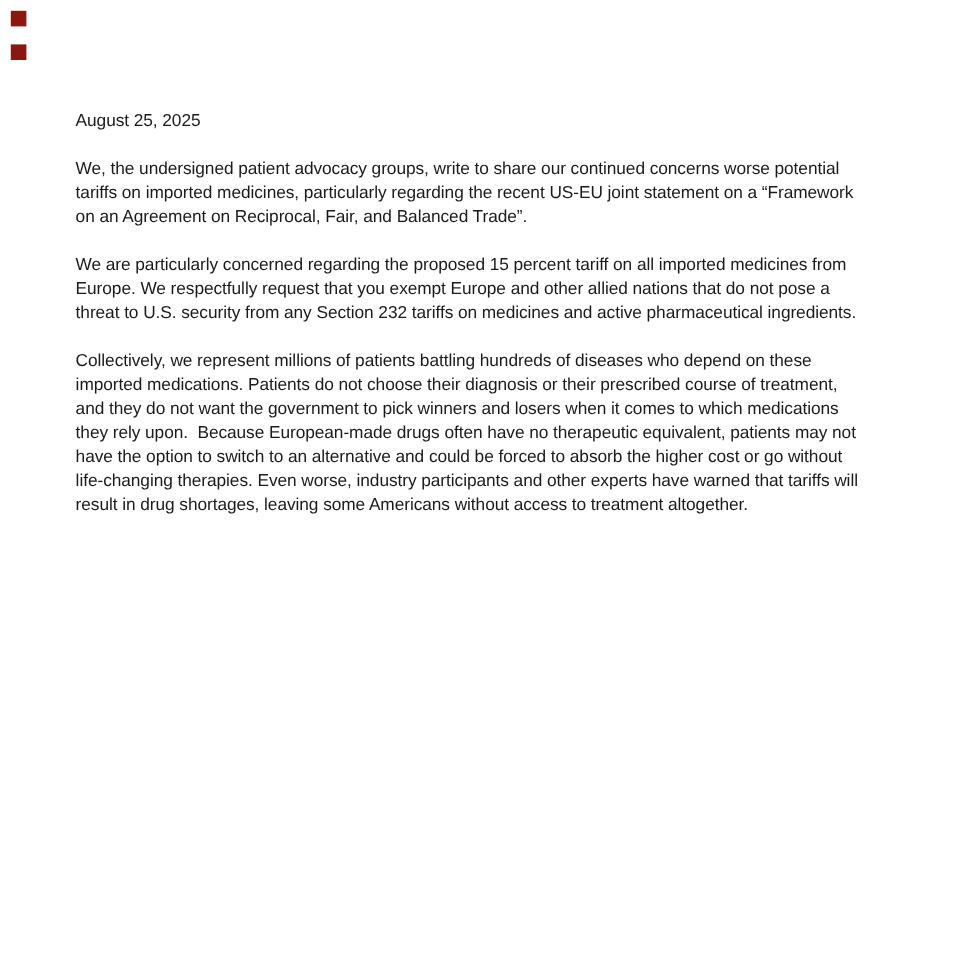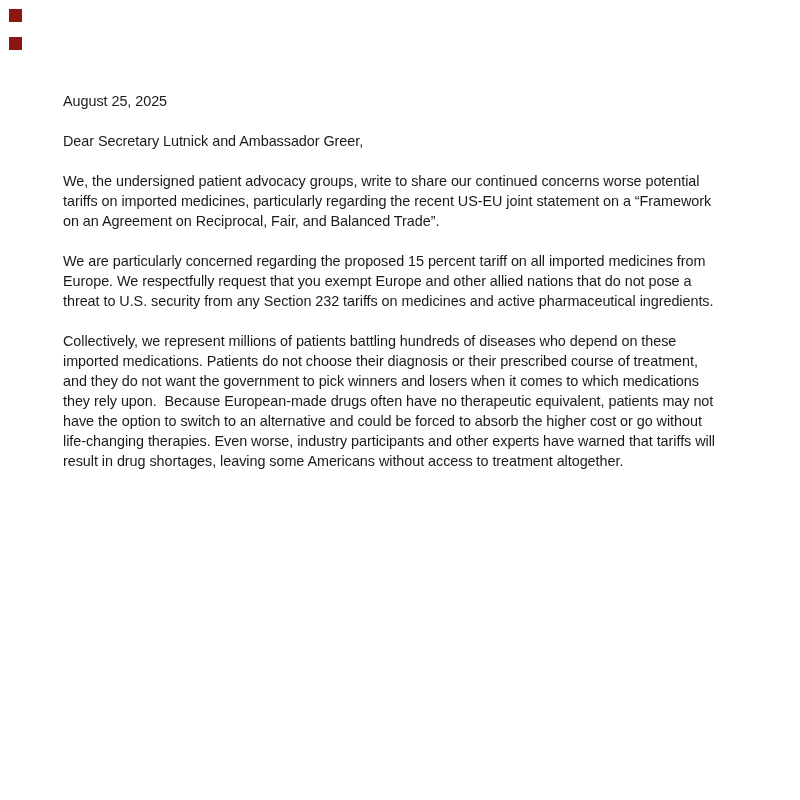--- a/index.html
+++ b/index.html
@@ -44,21 +44,20 @@
 </style>
 </head>
 <body>
 
 <div class="page">
   <div class="corner-marker m1"></div>
   <div class="corner-marker m2"></div>
 
   <div class="doc">
     <div class="block">August 25, 2025</div>
-    <div class="block">Dear Secretary Lutnick and Ambassador Greer,</div>
     <div class="block">We, the undersigned patient advocacy groups, write to share our continued concerns worse potential
 tariffs on imported medicines, particularly regarding the recent US-EU joint statement on a “Framework
 on an Agreement on Reciprocal, Fair, and Balanced Trade”.</div>
     <div class="block">We are particularly concerned regarding the proposed 15 percent tariff on all imported medicines from
 Europe. We respectfully request that you exempt Europe and other allied nations that do not pose a
 threat to U.S. security from any Section 232 tariffs on medicines and active pharmaceutical ingredients.</div>
     <div class="block">Collectively, we represent millions of patients battling hundreds of diseases who depend on these
 imported medications. Patients do not choose their diagnosis or their prescribed course of treatment,
 and they do not want the government to pick winners and losers when it comes to which medications
 they rely upon.  Because European-made drugs often have no therapeutic equivalent, patients may not

